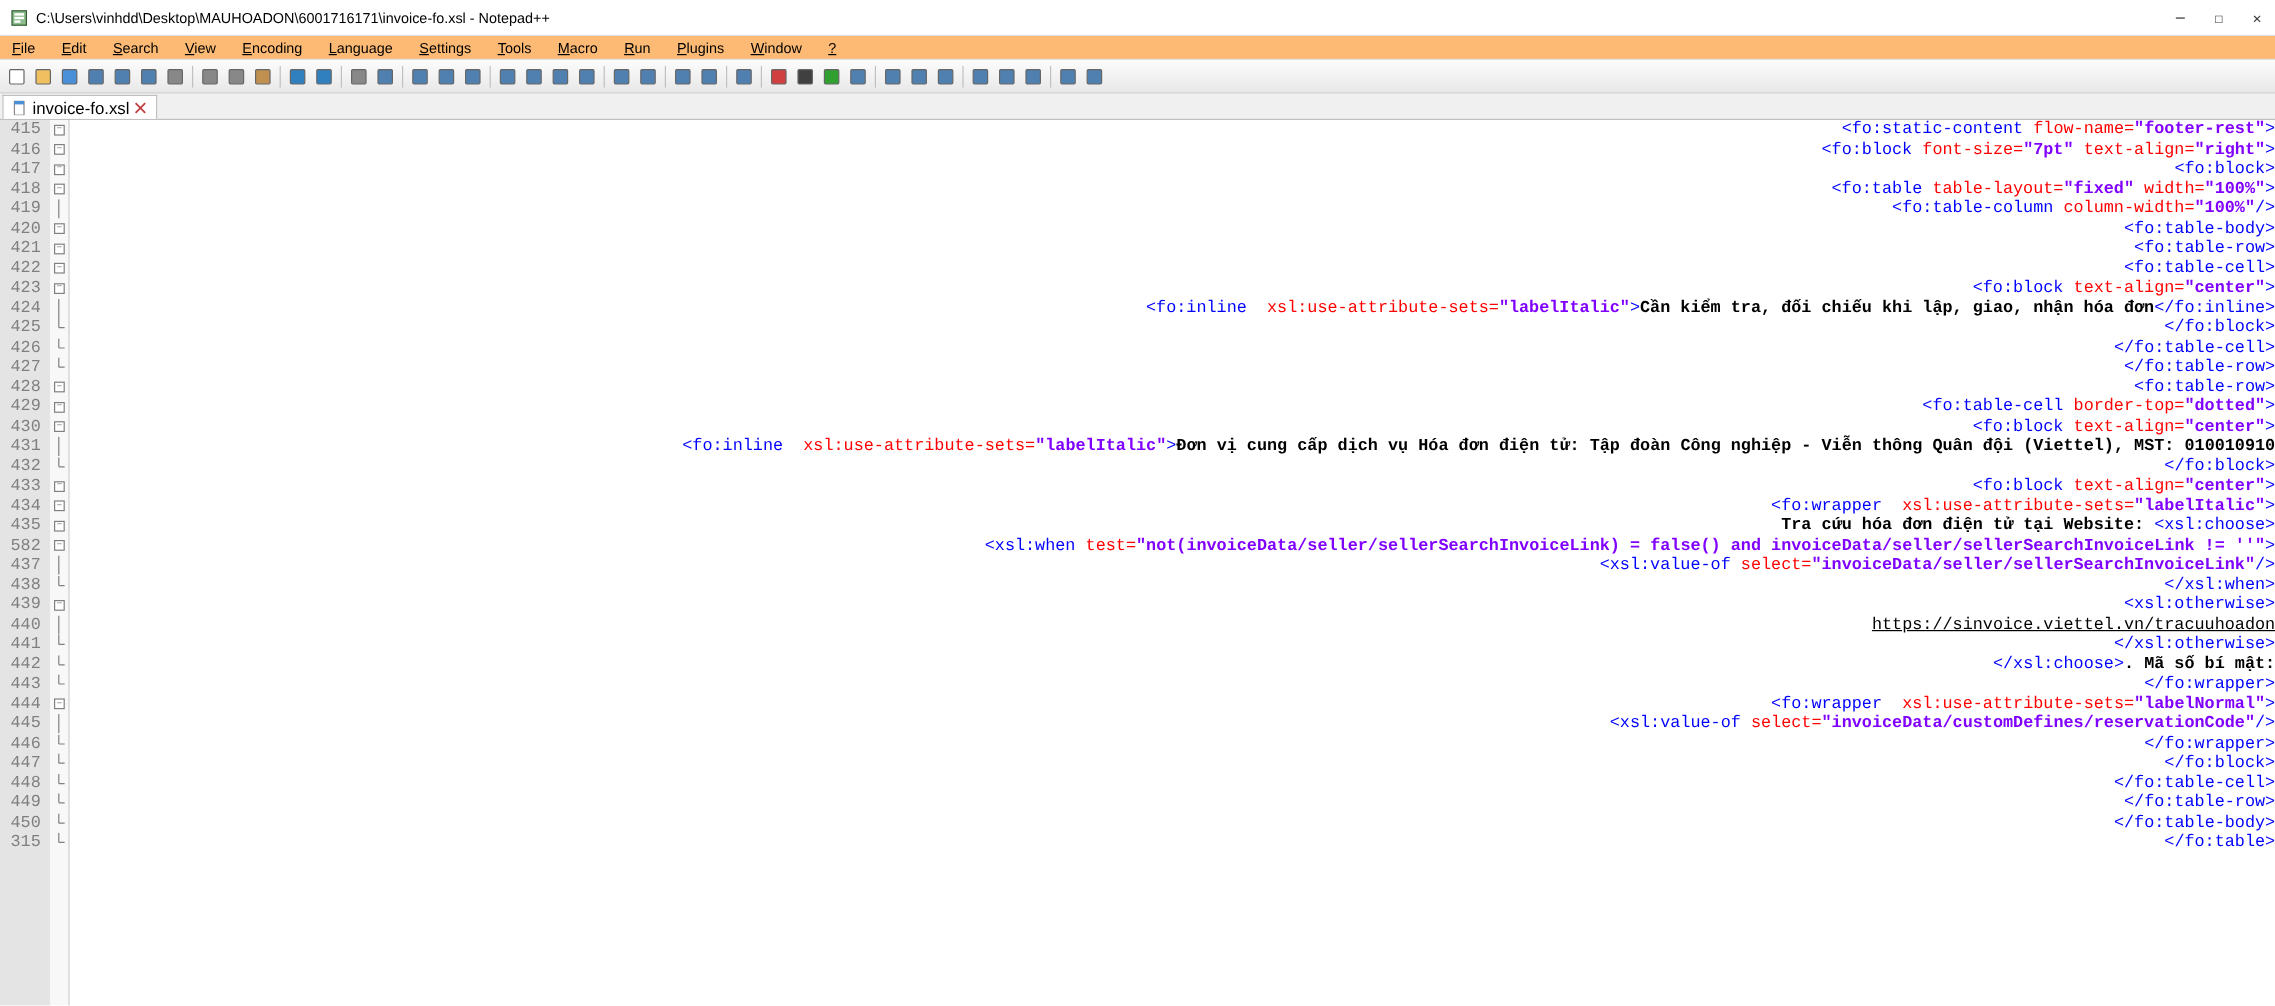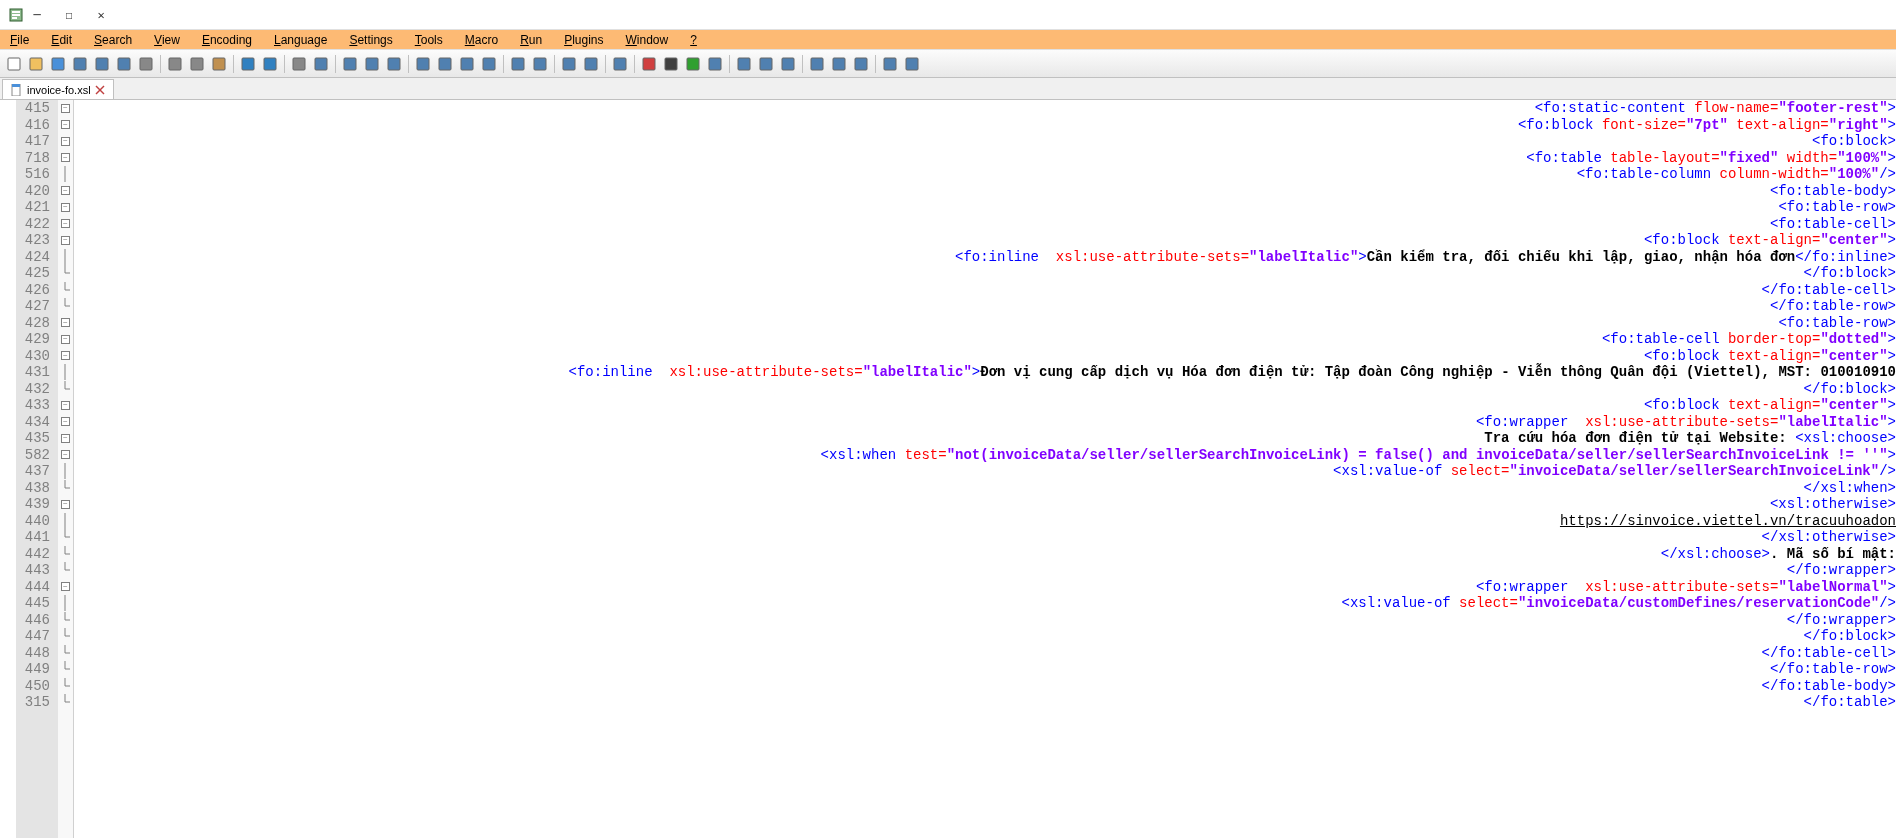--- a/index.html
+++ b/index.html
@@ -8,24 +8,24 @@
 .titlebar-icon { width:16px; height:16px; margin-right:6px; display:inline-block; }
 .titlebar-text { flex:1; font-size:12px; color:#000; }
 .win-controls { display:flex; gap:18px; align-items:center; }
 .win-btn { width:14px; height:14px; display:flex; align-items:center; justify-content:center; font-family:monospace; color:#333; }
 .menubar { height:20px; background:#fdba74; display:flex; align-items:center; padding:0 4px; gap:10px; border-bottom:1px solid #e0e0e0; }
 .menuitem { padding:2px 6px; cursor:default; }
 .toolbar { height:28px; background:linear-gradient(#fcfcfc,#e8e8e8); border-bottom:1px solid #c0c0c0; display:flex; align-items:center; padding:0 4px; gap:2px; }
 .tool-btn { width:20px; height:20px; display:flex; align-items:center; justify-content:center; border:1px solid transparent; }
 .tool-sep { width:1px; height:18px; background:#c0c0c0; margin:0 2px; }
 .tabbar { height:22px; background:#f0f0f0; border-bottom:1px solid #c0c0c0; display:flex; align-items:flex-end; padding-left:2px; }
-.tab { height:20px; background:#fff; border:1px solid #c0c0c0; border-bottom:none; padding:2px 8px; display:flex; align-items:center; gap:4px; font-size:11px; }
+.tab { height:20px; background:#fff; border:1px solid #c0c0c0; border-bottom:none; padding:2px 8px; display:flex; align-items:center; gap:4px; font-size:14px; }
 .tab-icon { width:12px; height:12px; }
 .tab-close { width:10px; height:10px; color:#c04040; font-weight:bold; }
-.editor { display:flex; height:calc(100% - 100px); background:#fff; font-family:Consolas,"Courier New",monospace; font-size:14px;margin-left:16px; }
+.editor { display:flex; height:calc(100% - 100px); background:#fff; font-family:Consolas,"Courier New",monospace; font-size:14px; }
 .gutter { background:#e4e4e4; color:#808080; text-align:right; padding:0 8px 0 4px; user-select:none; min-width:42px; }
 .gutter .ln { height:16.5px; line-height:16.5px; }
 .fold { background:#f8f8f8; width:16px; border-right:1px solid #d0d0d0; }
 .fold .fm { height:16.5px; display:flex; align-items:center; justify-content:center; color:#808080; font-size:9px; }
 .fm-box { width:9px; height:9px; border:1px solid #808080; display:flex; align-items:center; justify-content:center; background:#fff; font-size:8px; line-height:1; }
 .code { flex:1; overflow:hidden; white-space:pre;text-align:right; }
 .code .cl { height:16.5px; line-height:16.5px; padding-left:4px; }
 .t-tag { color:#0000ff; }
 .t-attr { color:#ff0000; }
 .t-str { color:#8000ff; font-weight:bold; }
@@ -40,20 +40,21 @@
 
 <div class="titlebar">
   <span class="titlebar-icon">
     <svg width="16" height="16">
         <rect x="2" y="2" width="12" height="12" fill="#8fbc8f" stroke="#2e5c2e"></rect>
         <rect x="4" y="4" width="8" height="2" fill="#fff"></rect>
         <rect x="4" y="7" width="8" height="2" fill="#fff"></rect>
         <rect x="4" y="10" width="5" height="2" fill="#fff"></rect>
       </svg>
   </span>
+  <span class="titlebar-text">C:\Users\vinhdd\Desktop\MAUHOADON\6001716171\invoice-fo.xsl - Notepad++</span>
   <div class="win-controls">
     <span class="win-btn">─</span>
     <span class="win-btn">☐</span>
     <span class="win-btn">✕</span>
   </div>
 </div>
 
 <div class="menubar">
     <span class="menuitem"><u class="menu-key">F</u>ile</span>
     <span class="menuitem"><u class="menu-key">E</u>dit</span>
@@ -291,22 +292,22 @@
         </svg>
     </span>
   </div>
 </div>
 
 <div class="editor">
   <div class="gutter">
       <div class="ln">415</div>
       <div class="ln">416</div>
       <div class="ln">417</div>
-      <div class="ln">718</div>
-      <div class="ln">516</div>
+      <div class="ln">418</div>
+      <div class="ln">419</div>
       <div class="ln">420</div>
       <div class="ln">421</div>
       <div class="ln">422</div>
       <div class="ln">423</div>
       <div class="ln">424</div>
       <div class="ln">425</div>
       <div class="ln">426</div>
       <div class="ln">427</div>
       <div class="ln">428</div>
       <div class="ln">429</div>

